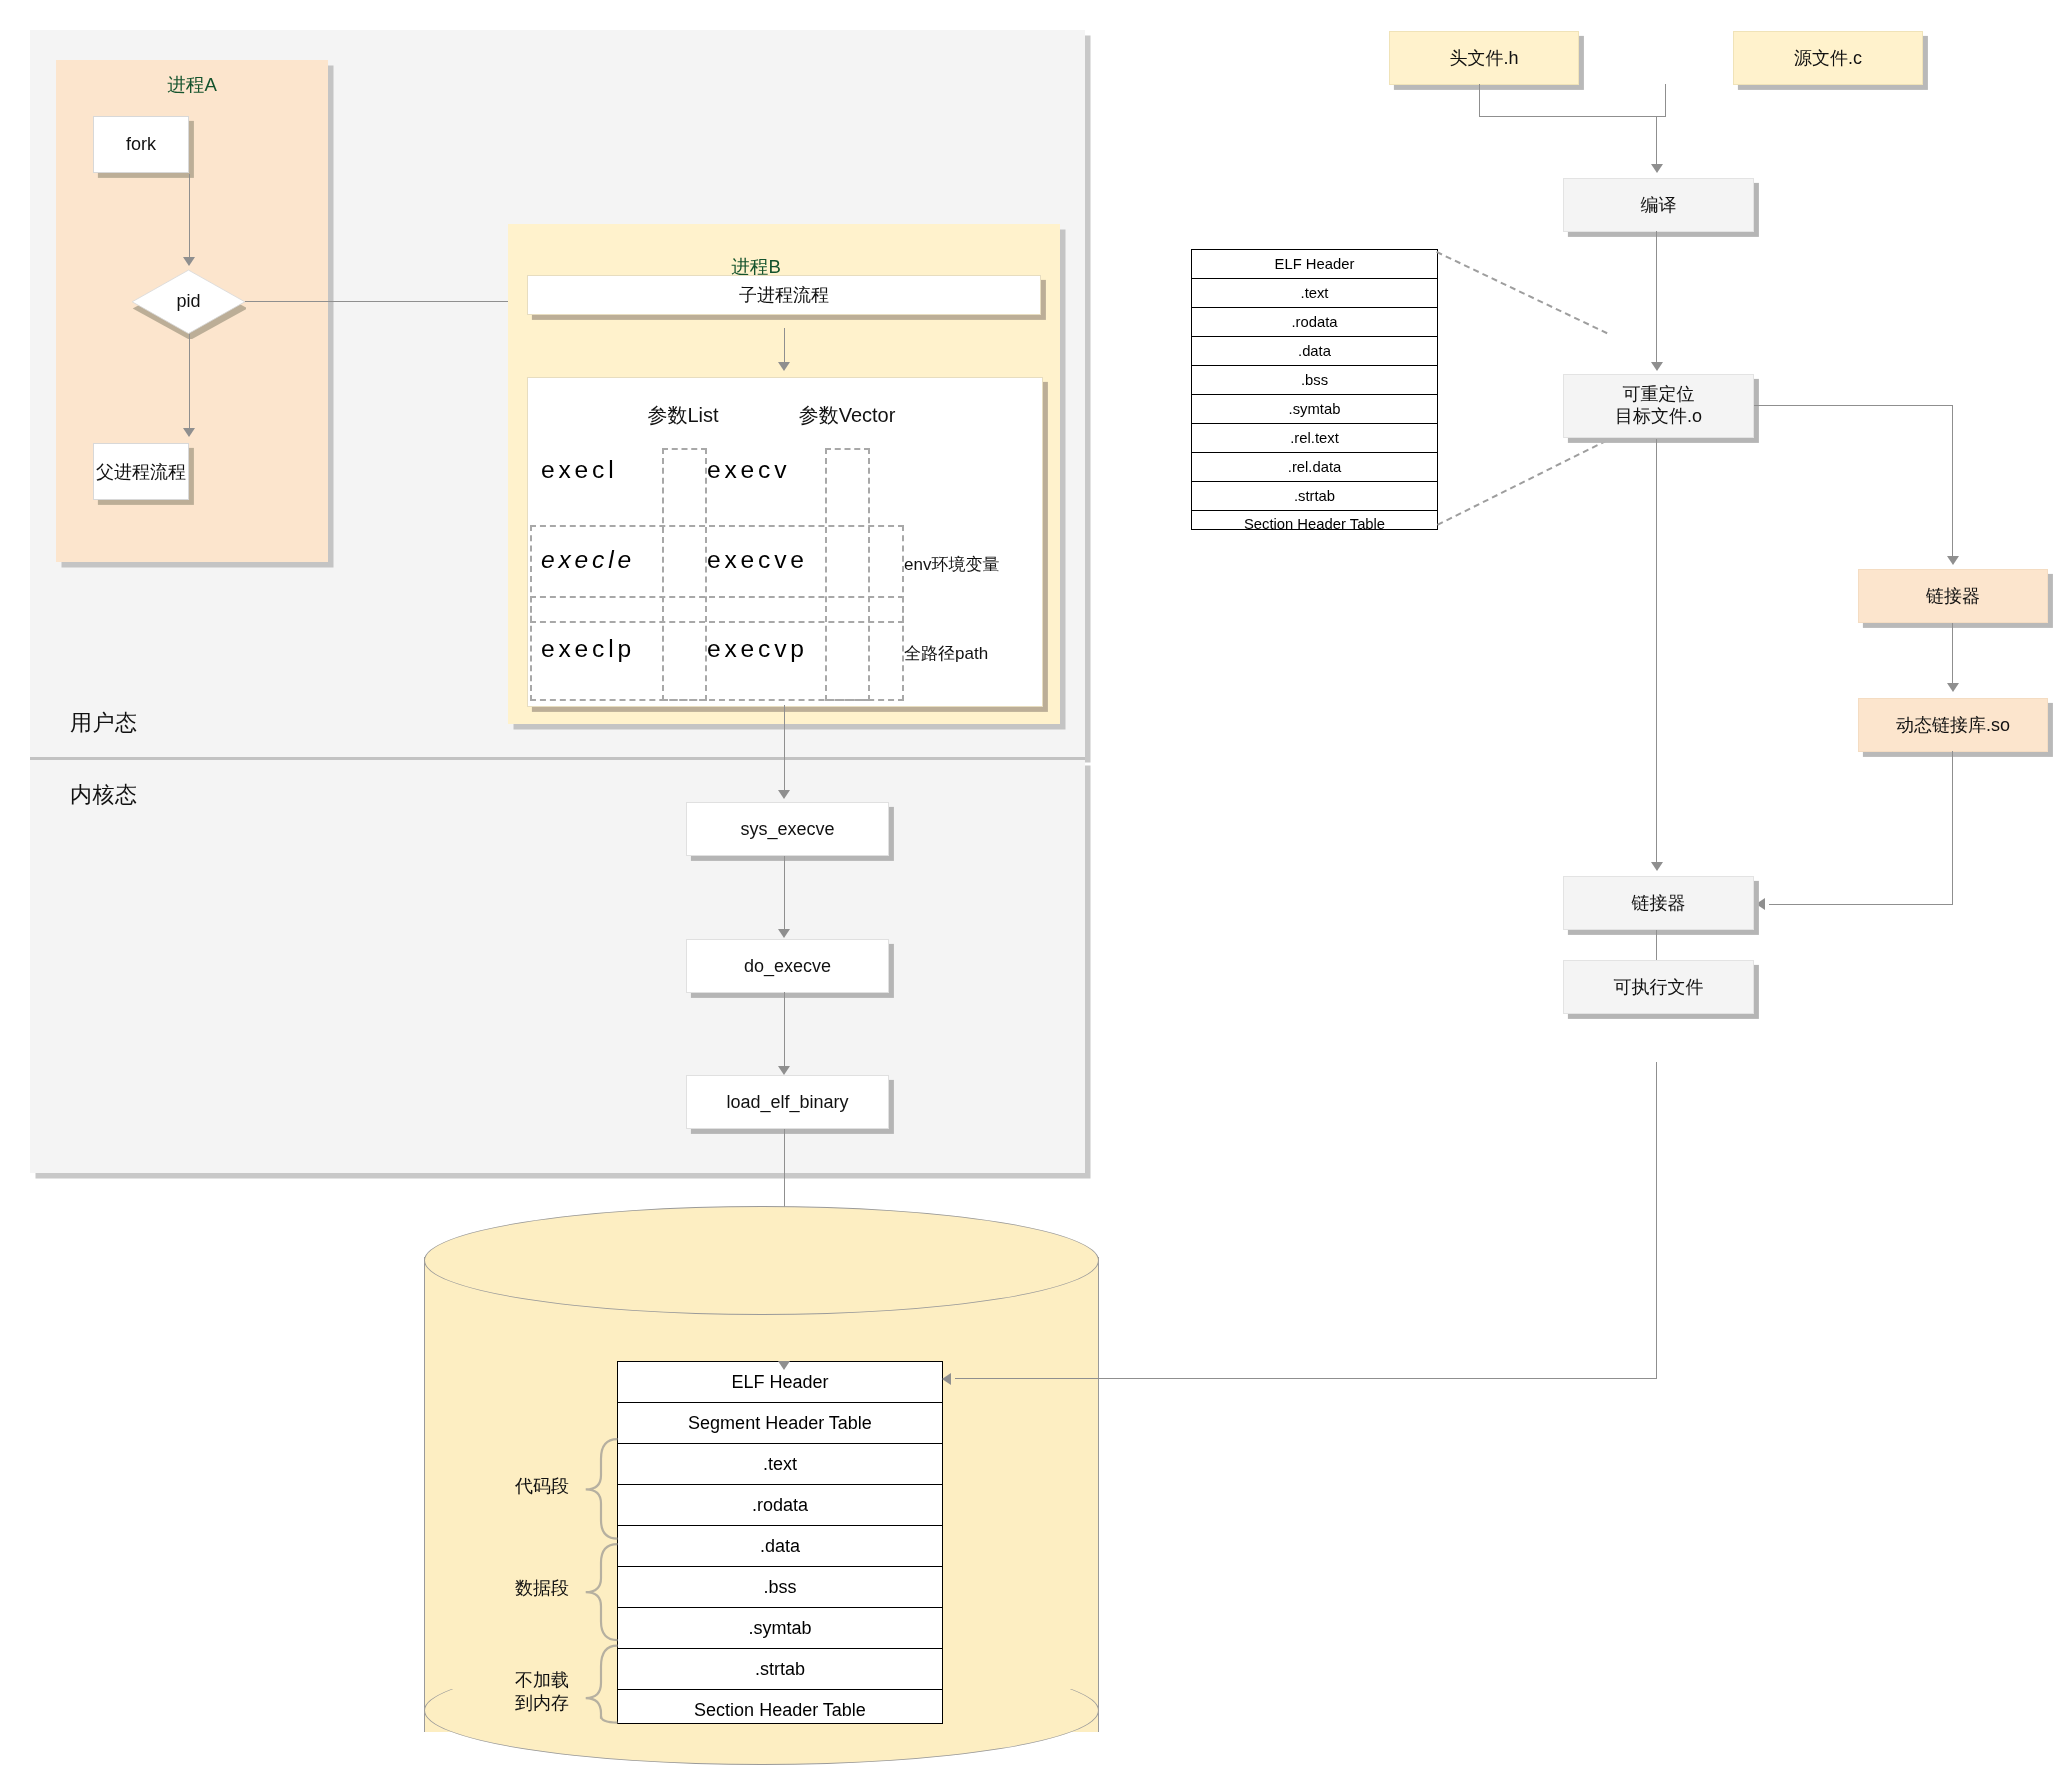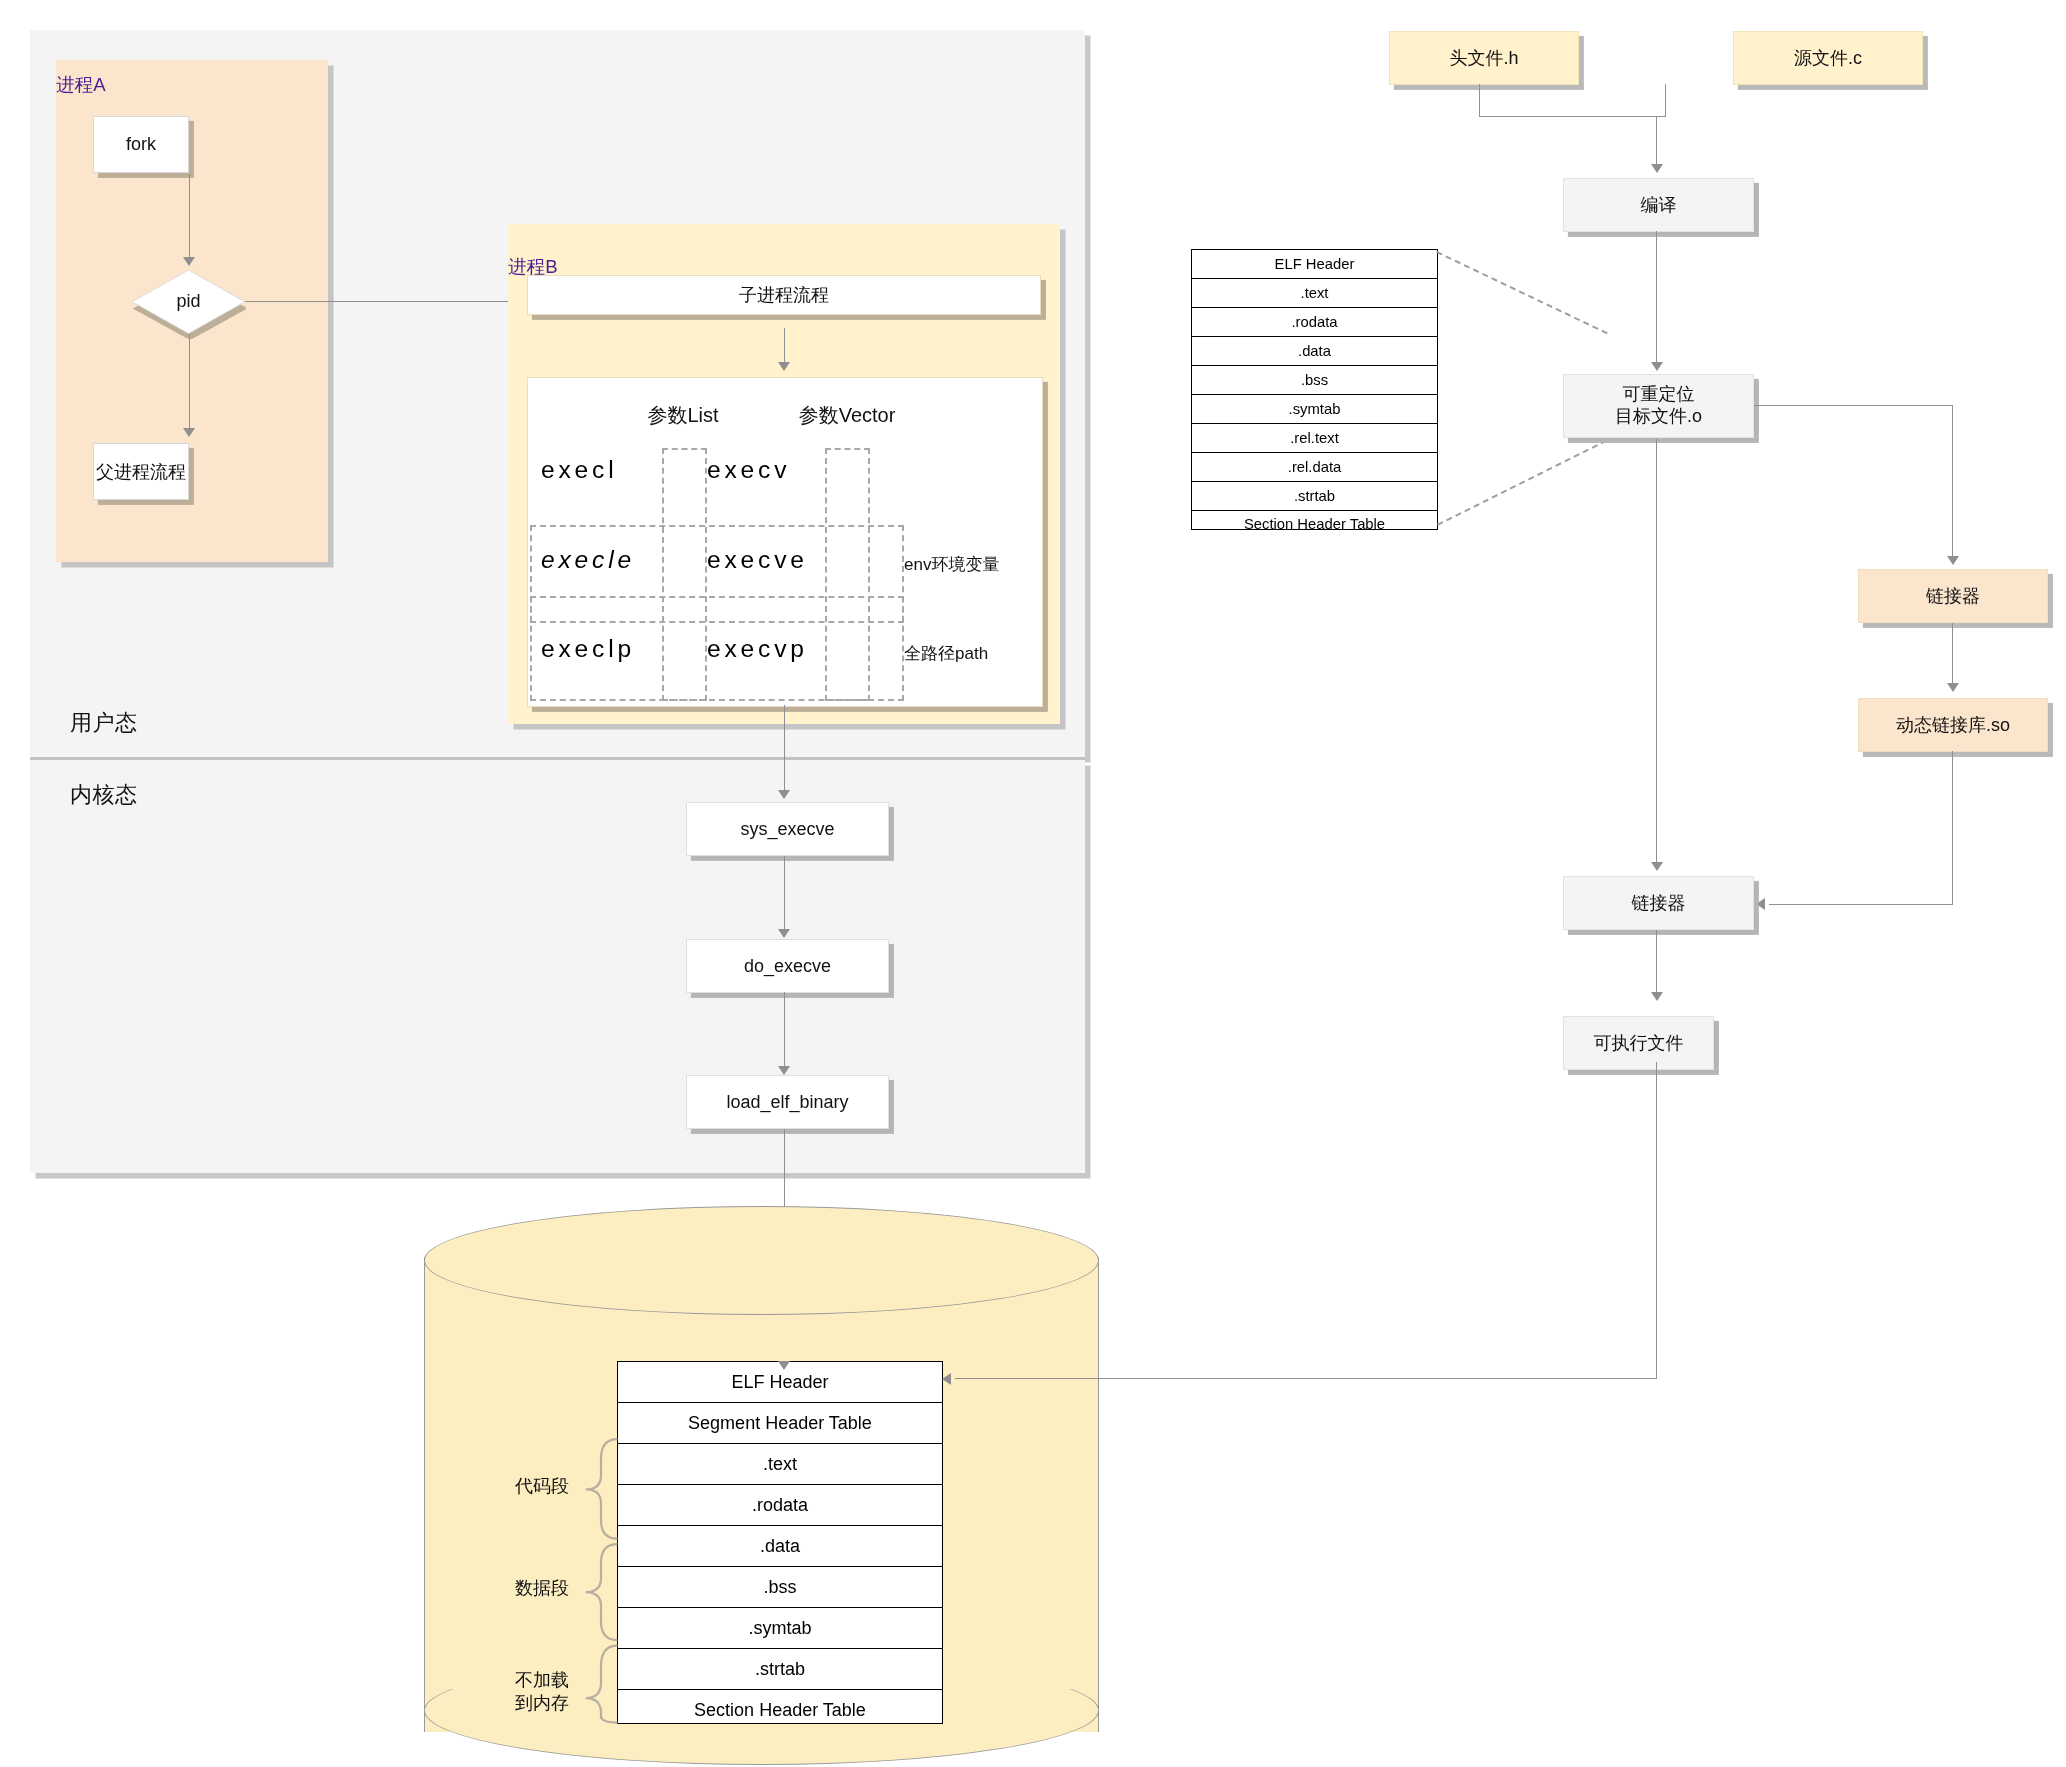--- a/index.html
+++ b/index.html
@@ -10,21 +10,21 @@
   .abs{position:absolute;box-sizing:border-box;}
 
   
   .panel{background:#f4f4f4;box-shadow:5.5px 5.5px 0 0 #c8c8c8;}
   .panel-divider{background:#c2c2c2;height:2.7px;}
 
   .mode-label{font-size:22px;color:#111;letter-spacing:0.5px;}
 
   
   .grp{box-shadow:5.5px 5.5px 0 0 #c4c4c4;}
-  .grp-title{position:absolute;left:0;right:0;font-size:18.6px;color:#4c1d95;}
+  .grp-title{position:absolute;left:0;right:0;text-align:center;font-size:18.6px;color:#14532d;}
 
   
   .node{background:#ffffff;border:0.5px solid #d8d8d8;display:flex;align-items:center;
         justify-content:center;text-align:center;font-size:18px;color:#111;
         box-shadow:4.9px 4.9px 0 0 #bcae97;}
   .node.grey{background:#f4f4f4;border:0.5px solid #e3e3e3;box-shadow:4.9px 4.9px 0 0 #b5b5b5;}
   .node.yellow{background:#fff2cc;border:0.5px solid #f0e3b8;box-shadow:4.9px 4.9px 0 0 #b9b9b9;}
   .node.orange{background:#fce5cd;border:0.5px solid #f4dcc2;box-shadow:4.9px 4.9px 0 0 #b9b9b9;}
   .node.plain{box-shadow:4.9px 4.9px 0 0 #b5b5b5;}
   .node.multiline{flex-direction:column;line-height:1.22;}
@@ -264,21 +264,21 @@
   <div class="ln lnv" style="left:1656px;top:439px;height:426px;"></div>
   <div class="arrow-d" style="left:1651px;top:862px;"></div>
 
   <div class="abs node grey" style="left:1563px;top:876px;width:191px;height:54px;">
     <span>链接器</span>
   </div>
 
   <div class="ln lnv" style="left:1656px;top:930px;height:66px;"></div>
   <div class="arrow-d" style="left:1651px;top:992px;"></div>
 
-  <div class="abs node grey" style="left:1563px;top:1016px;width:151px;height:54px;">
+  <div class="abs node grey" style="left:1563px;top:960px;width:191px;height:54px;">
     <span>可执行文件</span>
   </div>
 
   <div class="ln lnv" style="left:1656px;top:1062px;height:317px;"></div>
   <div class="ln lnh" style="left:955px;top:1378px;width:702px;"></div>
   <div class="arrow-l" style="left:942px;top:1373px;z-index:6;"></div>
 
 </div>
 
 

